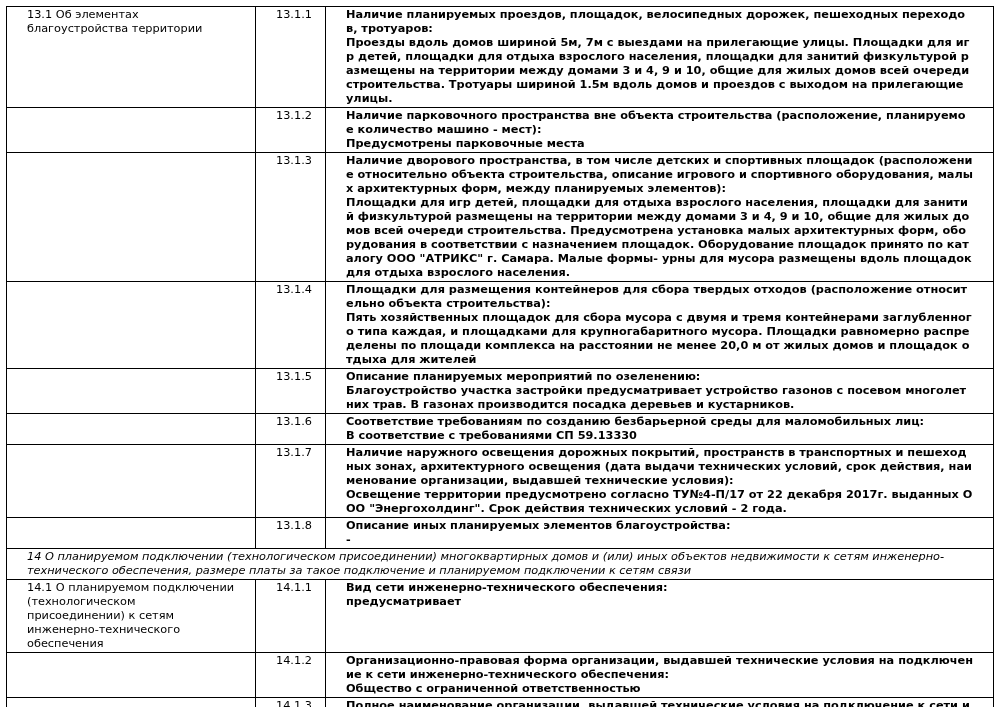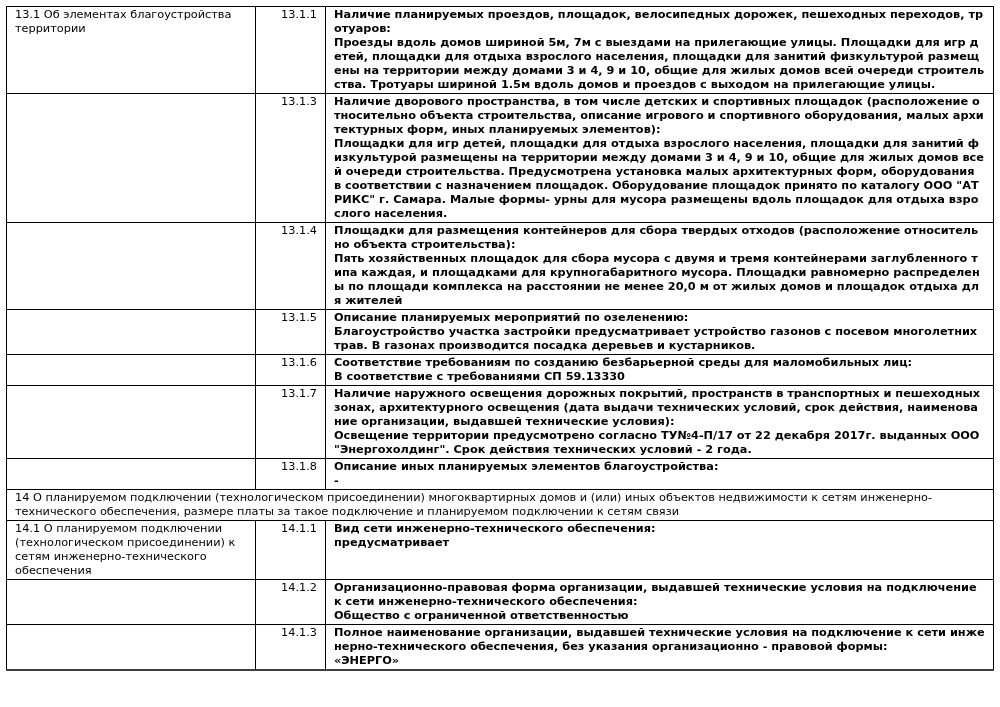--- a/index.html
+++ b/index.html
@@ -24,21 +24,21 @@
     top: 6px;
     width: 987px;
     border-collapse: collapse;
     table-layout: fixed;
     border-bottom: 2px solid #3f3f3f;
   }
   table.decl td {
     border: 1px solid #000;
     font-size: 11.3px;
     line-height: 14px;
-    padding: 1px 8px;
+    padding: 1px 20px;
     vertical-align: top;
     overflow: hidden;
   }
   td.c-left {
     vertical-align: middle;
     padding-left: 5px;
     padding-right: 4px;
     word-wrap: break-word;
   }
   td.c-num {
@@ -51,20 +51,21 @@
     word-break: break-all;
   }
   td.c-val .val {
     font-weight: bold;
     word-break: break-all;
   }
   td.c-sec {
     vertical-align: top;
     padding-left: 5px;
     word-wrap: break-word;
+    font-style: italic;
   }
 </style>
 </head>
 <body>
 
 <div class="page">
   <table class="decl">
     <colgroup>
       <col style="width:249px">
       <col style="width:70px">
@@ -78,28 +79,38 @@
       </td>
       <td class="c-num">
         <span>13.1.1</span>
       </td>
       <td class="c-val">
         <div class="lbl">Наличие планируемых проездов, площадок, велосипедных дорожек, пешеходных переходов, тротуаров:</div>
         <div class="val">Проезды вдоль домов шириной 5м, 7м с выездами на прилегающие улицы. Площадки для игр детей, площадки для отдыха взрослого населения, площадки для занитий физкультурой размещены на территории между домами 3 и 4, 9 и 10, общие для жилых домов всей очереди строительства. Тротуары шириной 1.5м вдоль домов и проездов с выходом на прилегающие улицы.</div>
       </td>
     </tr>
 
+    <tr>
+      <td class="c-left"></td>
+      <td class="c-num">
+        <span>13.1.2</span>
+      </td>
+      <td class="c-val">
+        <div class="lbl">Наличие парковочного пространства вне объекта строительства (расположение, планируемое количество машино - мест):</div>
+        <div class="val">Предусмотрены парковочные места</div>
+      </td>
+    </tr>
 
     <tr>
       <td class="c-left"></td>
       <td class="c-num">
         <span>13.1.3</span>
       </td>
       <td class="c-val">
-        <div class="lbl">Наличие дворового пространства, в том числе детских и спортивных площадок (расположение относительно объекта строительства, описание игрового и спортивного оборудования, малых архитектурных форм, иных планируемых элементов):</div>
+        <div class="lbl">Наличие дворового пространства, в том числе детских и спортивных площадок (расположение относительно объекта строительства, описание игрового и спортивного оборудования, малых архитектурных форм, между планируемых элементов):</div>
         <div class="val">Площадки для игр детей, площадки для отдыха взрослого населения, площадки для занитий физкультурой размещены на территории между домами 3 и 4, 9 и 10, общие для жилых домов всей очереди строительства. Предусмотрена установка малых архитектурных форм, оборудования в соответствии с назначением площадок. Оборудование площадок принято по каталогу ООО "АТРИКС" г. Самара. Малые формы- урны для мусора размещены вдоль площадок для отдыха взрослого населения.</div>
       </td>
     </tr>
 
     <tr>
       <td class="c-left"></td>
       <td class="c-num">
         <span>13.1.4</span>
       </td>
       <td class="c-val">

